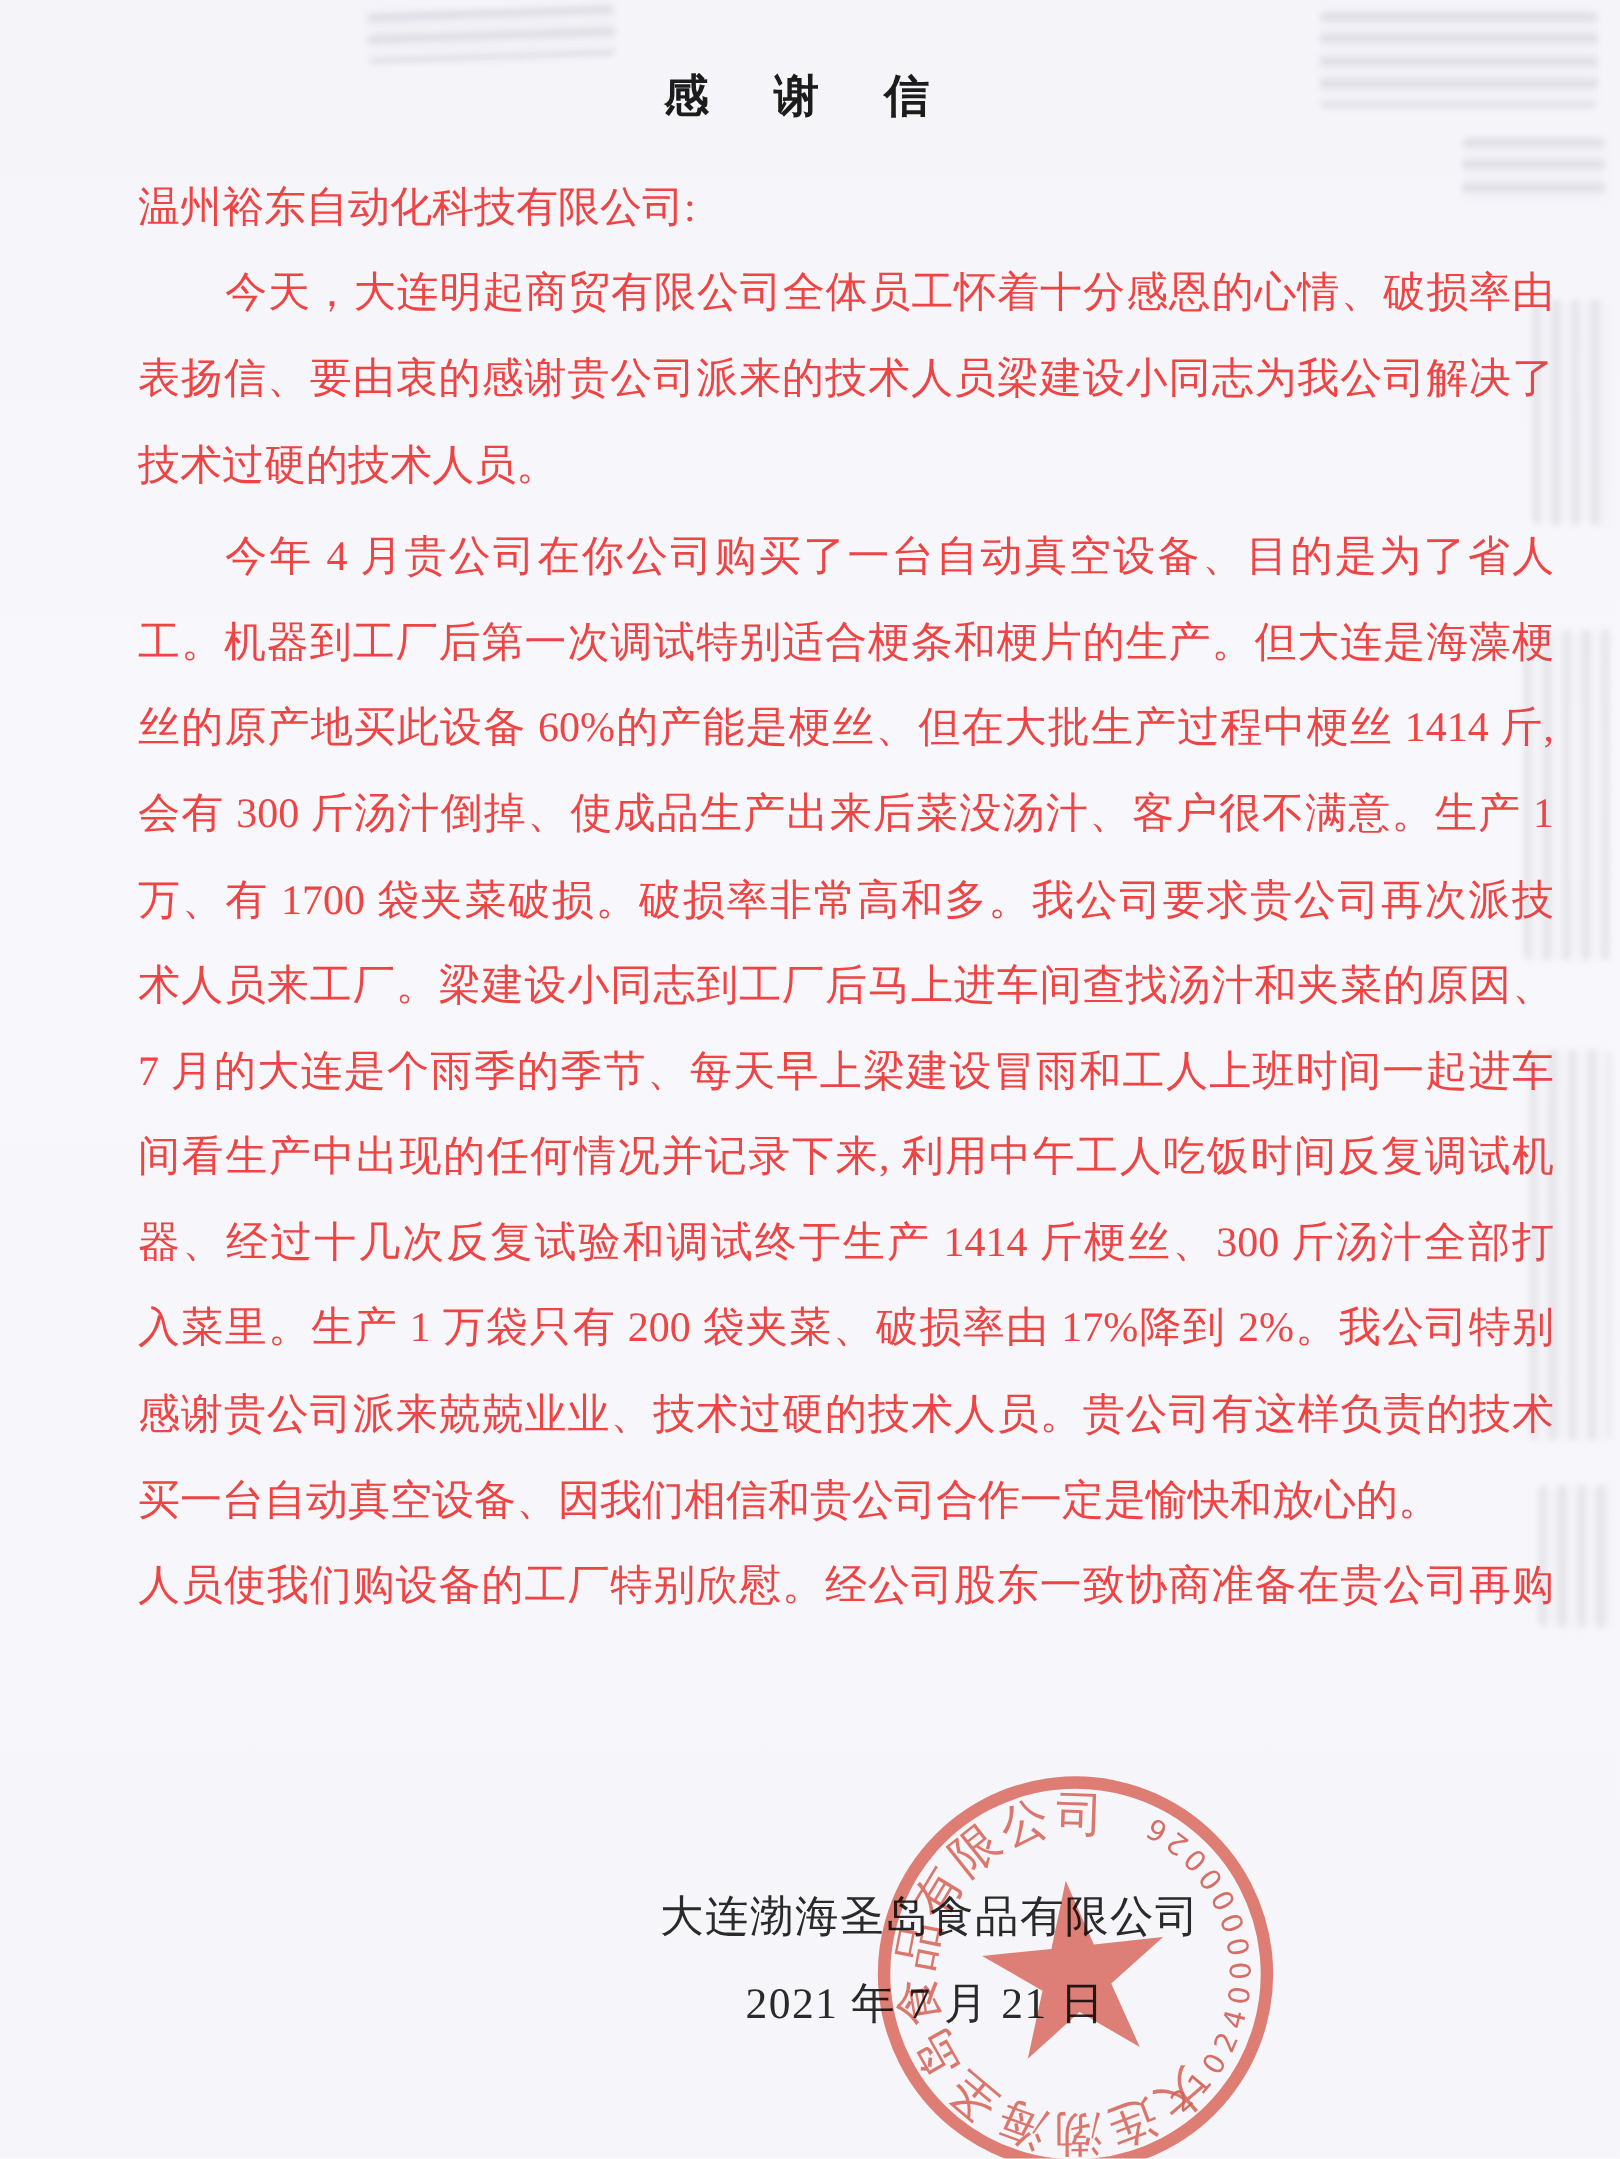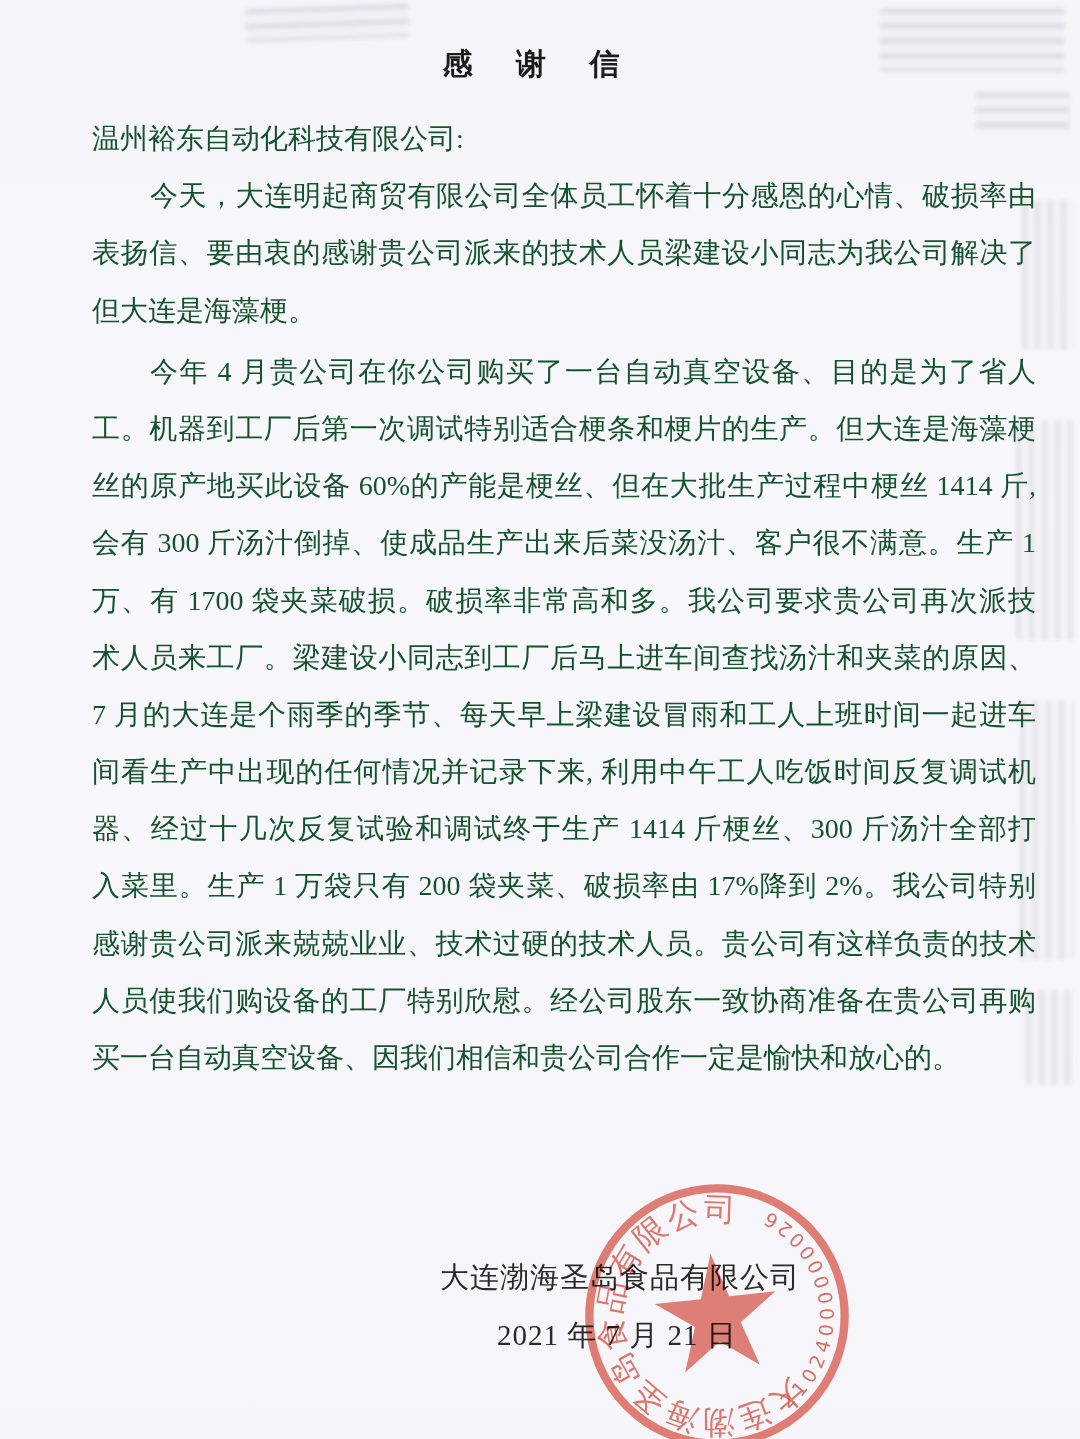--- a/index.html
+++ b/index.html
@@ -20,21 +20,21 @@
     color:#1c1c1c;
   }
   
   .doc-body{
     position:absolute;top:110px;left:92px;width:944px;
   }
   .doc-line{
     font-size:28px;
     line-height:57.2px;height:57.2px;
     text-align:justify;text-align-last:justify;
-    color:#14532d;
+    color:#ef4444;
     white-space:normal;
   }
   .doc-line.end{text-align-last:left;}
   .doc-line.indent{text-indent:58px;}
   .doc-line.para2{margin-top:4px;}
   
   .sign-company{
     position:absolute;top:1258px;left:440px;
     font-size:29px;letter-spacing:1px;color:#2a2a2a;
   }
@@ -68,34 +68,34 @@
 </style>
 </head>
 <body>
 
 <div class="doc-title">感 谢 信</div>
 
 <div class="doc-body">
   <div class="doc-line end">温州裕东自动化科技有限公司:</div>
   <div class="doc-line indent">今天，大连明起商贸有限公司全体员工怀着十分感恩的心情、破损率由</div>
   <div class="doc-line">表扬信、要由衷的感谢贵公司派来的技术人员梁建设小同志为我公司解决了</div>
-  <div class="doc-line end">但大连是海藻梗。</div>
+  <div class="doc-line end">技术过硬的技术人员。</div>
   <div class="doc-line indent para2">今年 4 月贵公司在你公司购买了一台自动真空设备、目的是为了省人</div>
   <div class="doc-line">工。机器到工厂后第一次调试特别适合梗条和梗片的生产。但大连是海藻梗</div>
   <div class="doc-line">丝的原产地买此设备 60%的产能是梗丝、但在大批生产过程中梗丝 1414 斤,</div>
   <div class="doc-line">会有 300 斤汤汁倒掉、使成品生产出来后菜没汤汁、客户很不满意。生产 1</div>
   <div class="doc-line">万、有 1700 袋夹菜破损。破损率非常高和多。我公司要求贵公司再次派技</div>
   <div class="doc-line">术人员来工厂。梁建设小同志到工厂后马上进车间查找汤汁和夹菜的原因、</div>
   <div class="doc-line">7 月的大连是个雨季的季节、每天早上梁建设冒雨和工人上班时间一起进车</div>
   <div class="doc-line">间看生产中出现的任何情况并记录下来, 利用中午工人吃饭时间反复调试机</div>
   <div class="doc-line">器、经过十几次反复试验和调试终于生产 1414 斤梗丝、300 斤汤汁全部打</div>
   <div class="doc-line">入菜里。生产 1 万袋只有 200 袋夹菜、破损率由 17%降到 2%。我公司特别</div>
   <div class="doc-line">感谢贵公司派来兢兢业业、技术过硬的技术人员。贵公司有这样负责的技术</div>
+  <div class="doc-line end">买一台自动真空设备、因我们相信和贵公司合作一定是愉快和放心的。</div>
   <div class="doc-line">人员使我们购设备的工厂特别欣慰。经公司股东一致协商准备在贵公司再购</div>
-  <div class="doc-line end">买一台自动真空设备、因我们相信和贵公司合作一定是愉快和放心的。</div>
 </div>
 
 <div class="sign-company">大连渤海圣岛食品有限公司</div>
 <div class="sign-date">2021 年 7 月 21 日</div>
 
 <svg class="stamp" viewBox="0 0 420 420" aria-hidden="true">
   <defs>
     <path id="arc-name" d="M 316.1 316.1 A 150 150 0 1 1 248.8 65.1" fill="none"></path>
     <path id="arc-serial" d="M 301.5 368.5 A 183 183 0 0 0 301.5 51.5" fill="none"></path>
   </defs>

